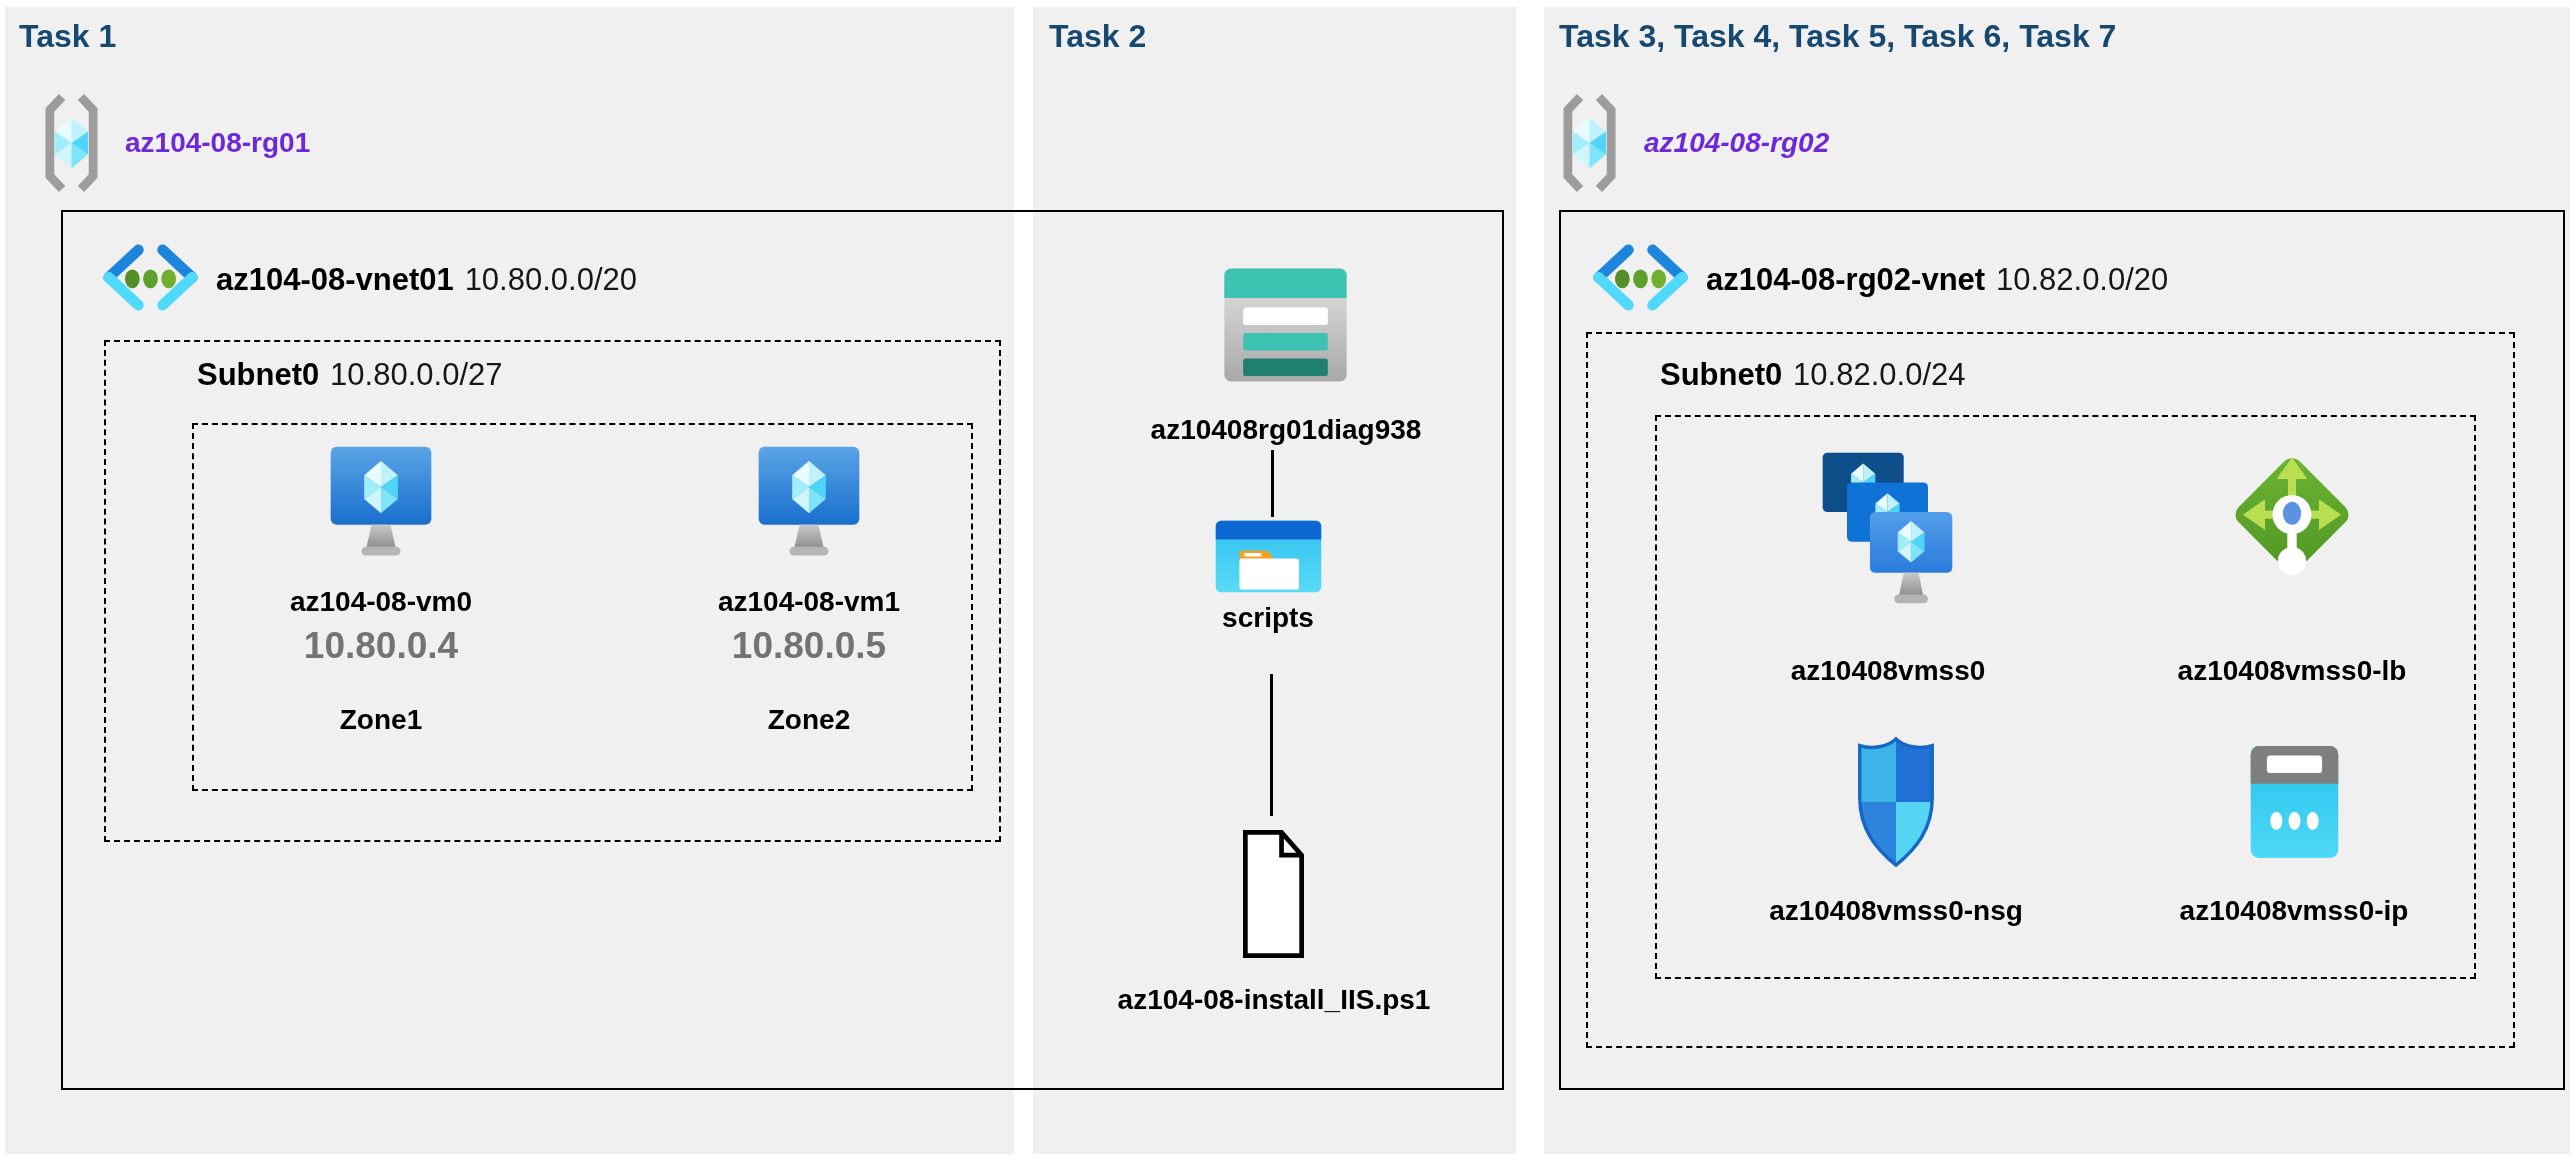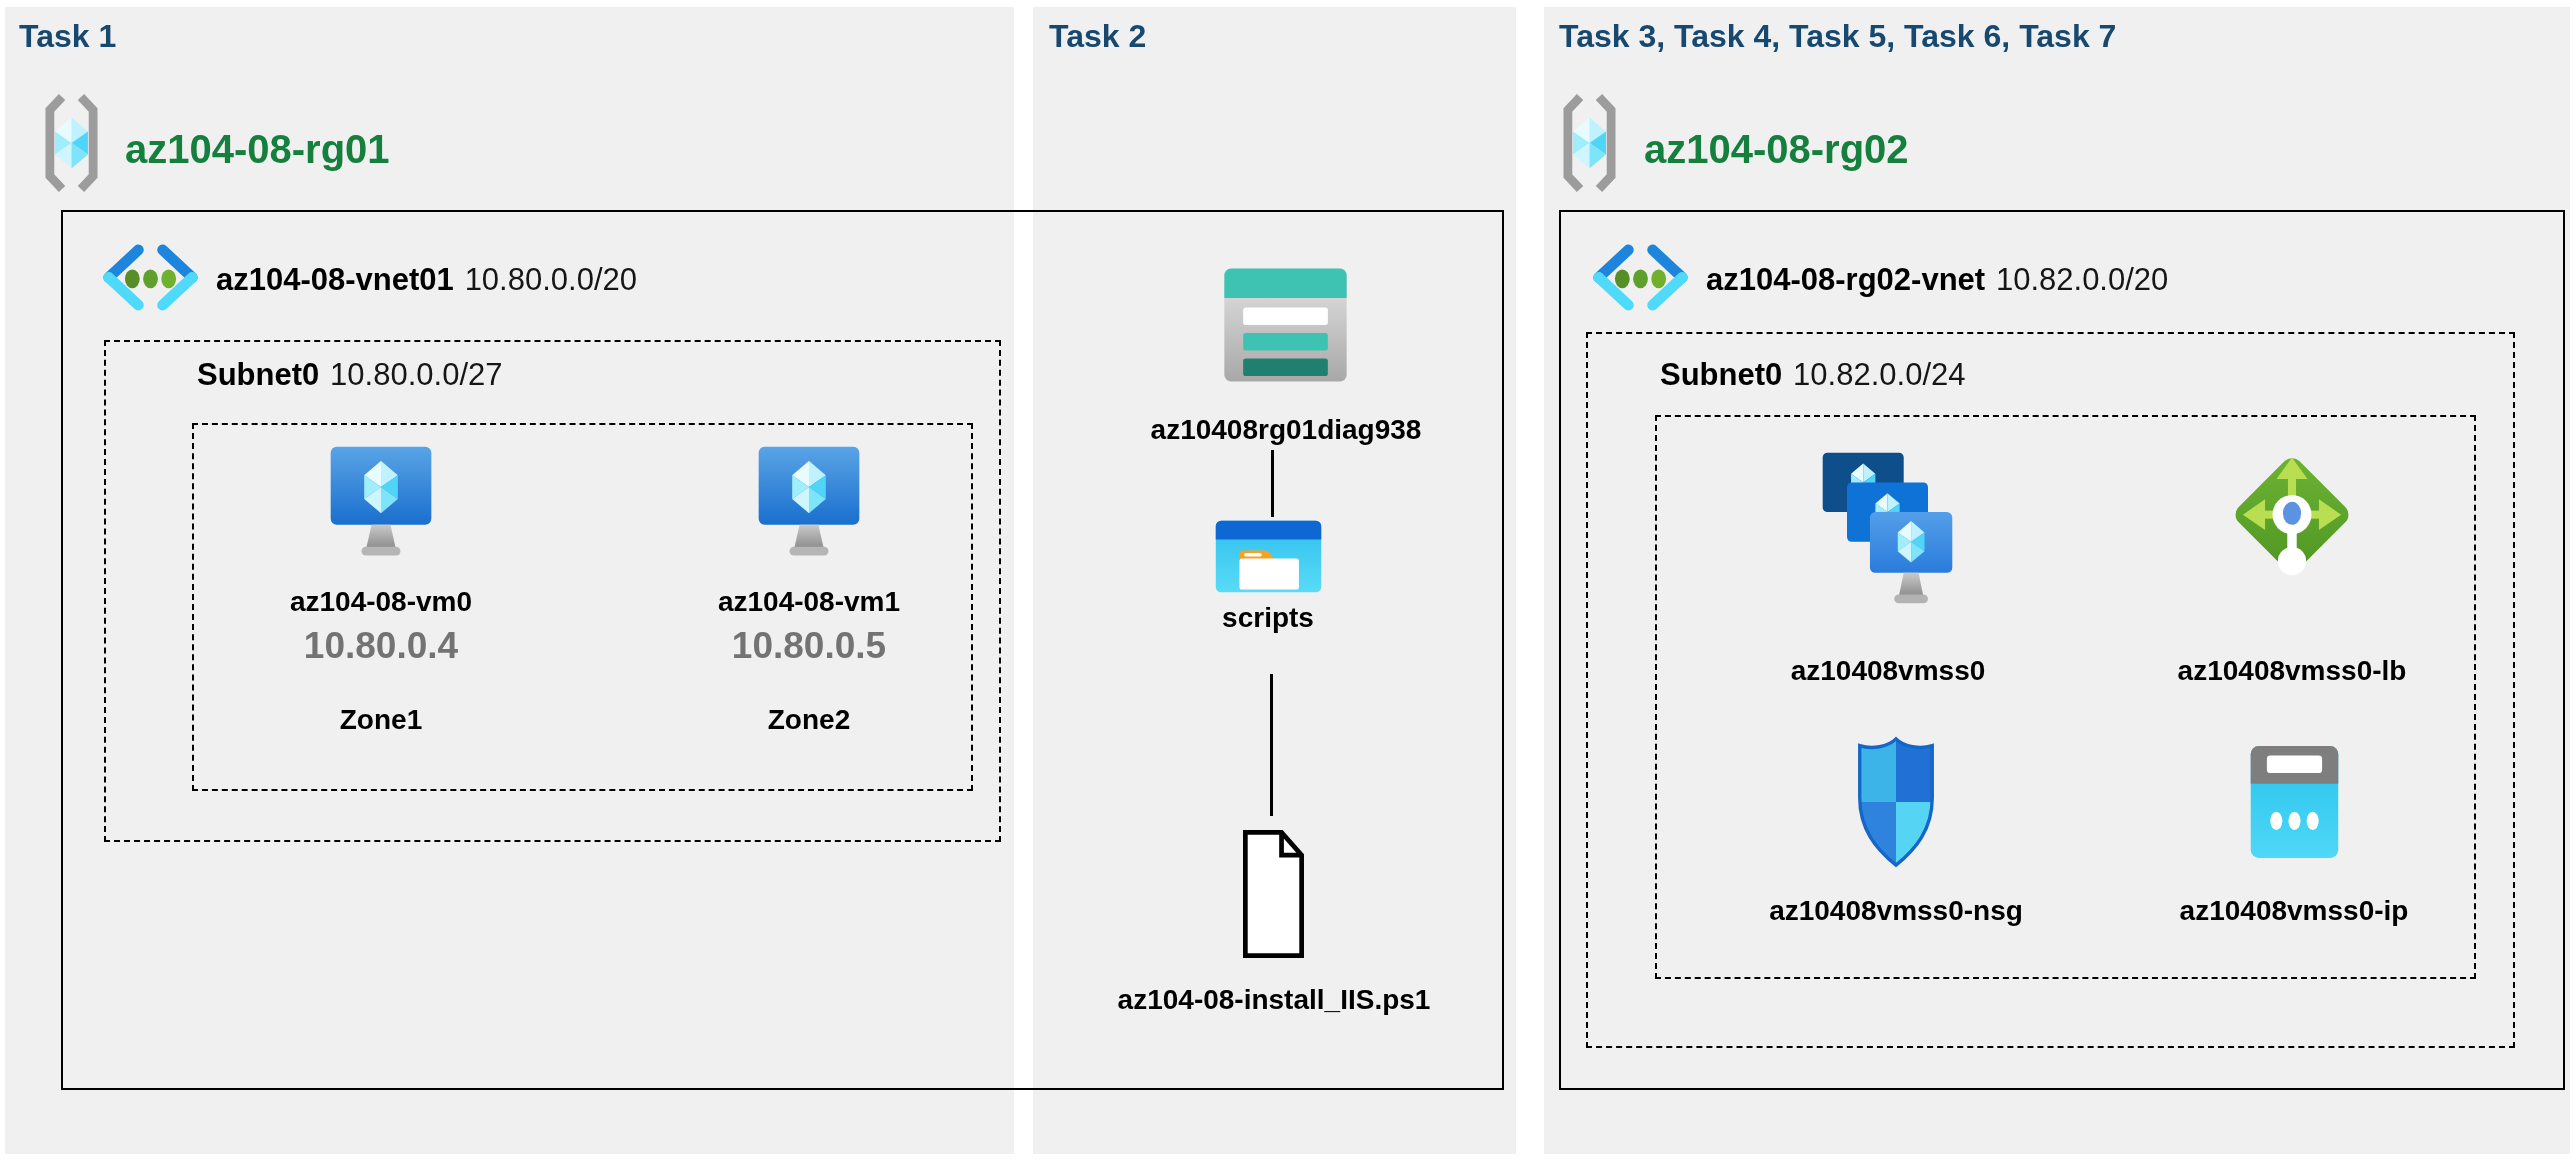--- a/index.html
+++ b/index.html
@@ -9,21 +9,21 @@
   .title{position:absolute;font-weight:700;font-size:32px;color:#17486F;white-space:nowrap;}
   .box{position:absolute;border:2.7px solid #000;}
   .dash{position:absolute;border:2.7px dashed #000;}
   .abs{position:absolute;}
   .lblrow{position:absolute;font-size:31px;color:#000;white-space:nowrap;display:flex;align-items:center;}
   .b{font-weight:700;}
   .cidr{font-weight:400;margin-left:10.8px;color:#161616;}
   .c{position:absolute;transform:translate(-50%,-50%);font-size:28px;font-weight:700;color:#000;
      white-space:nowrap;text-align:center;}
   .cn{font-weight:700;font-size:37px;color:#737373;}
-  .rgname{font-size:40px;font-weight:700;color:#15803d;}
+  .rgname{font-size:28px;font-weight:700;color:#6d28d9;}
   .vline{position:absolute;width:2.7px;background:#000;}
   svg{display:block;}
 </style>
 </head>
 <body>
 
 <div class="stage">
 
   <svg width="0" height="0" style="position:absolute" aria-hidden="true">
     <defs>
@@ -84,21 +84,21 @@
   </svg>
   <div class="lblrow" style="left:125px;top:127px;">
     <span class="rgname">az104-08-rg01</span>
   </div>
 
   <svg class="abs" style="left:1557px;top:93px;" width="65" height="100" viewBox="0 0 96 148">
     <path d="M34,6 L16,25 L16,123 L34,142" stroke="#9c9c9c" stroke-width="13" fill="none"></path>
     <path d="M62,6 L80,25 L80,123 L62,142" stroke="#9c9c9c" stroke-width="13" fill="none"></path>
     <use href="#xcrystal" x="21" y="34" width="54" height="80"></use>
   </svg>
-  <div class="lblrow" style="left:1644px;top:127px;">
+  <div class="lblrow" style="left:1644px;top:127px;font-style:italic;">
     <span class="rgname">az104-08-rg02</span>
   </div>
 
   <div class="box" style="left:61px;top:210px;width:1439px;height:876px;"></div>
   <div class="box" style="left:1559px;top:210px;width:1002px;height:876px;"></div>
 
   <svg class="abs" style="left:100px;top:241px;" width="101" height="73" viewBox="0 0 150 108">
     <line x1="57" y1="13" x2="13" y2="54" stroke="#1d86dc" stroke-width="16" stroke-linecap="round"></line>
     <line x1="13" y1="54" x2="57" y2="95" stroke="#4fd9fb" stroke-width="16" stroke-linecap="round"></line>
     <line x1="93" y1="13" x2="137" y2="54" stroke="#1d86dc" stroke-width="16" stroke-linecap="round"></line>

